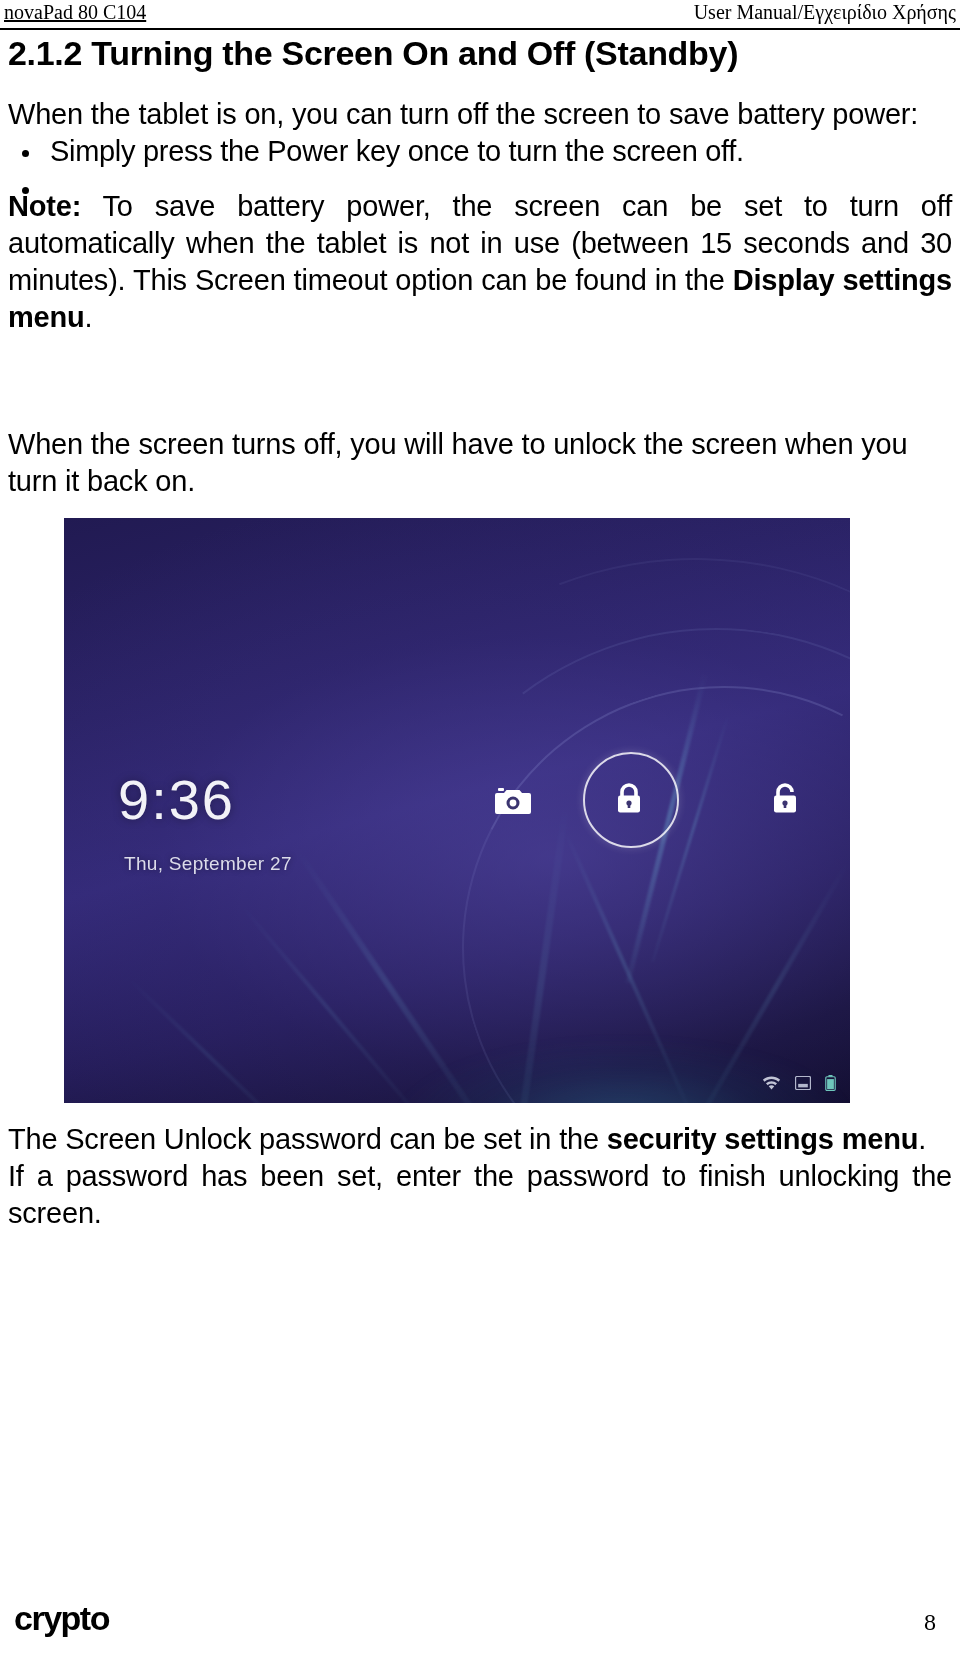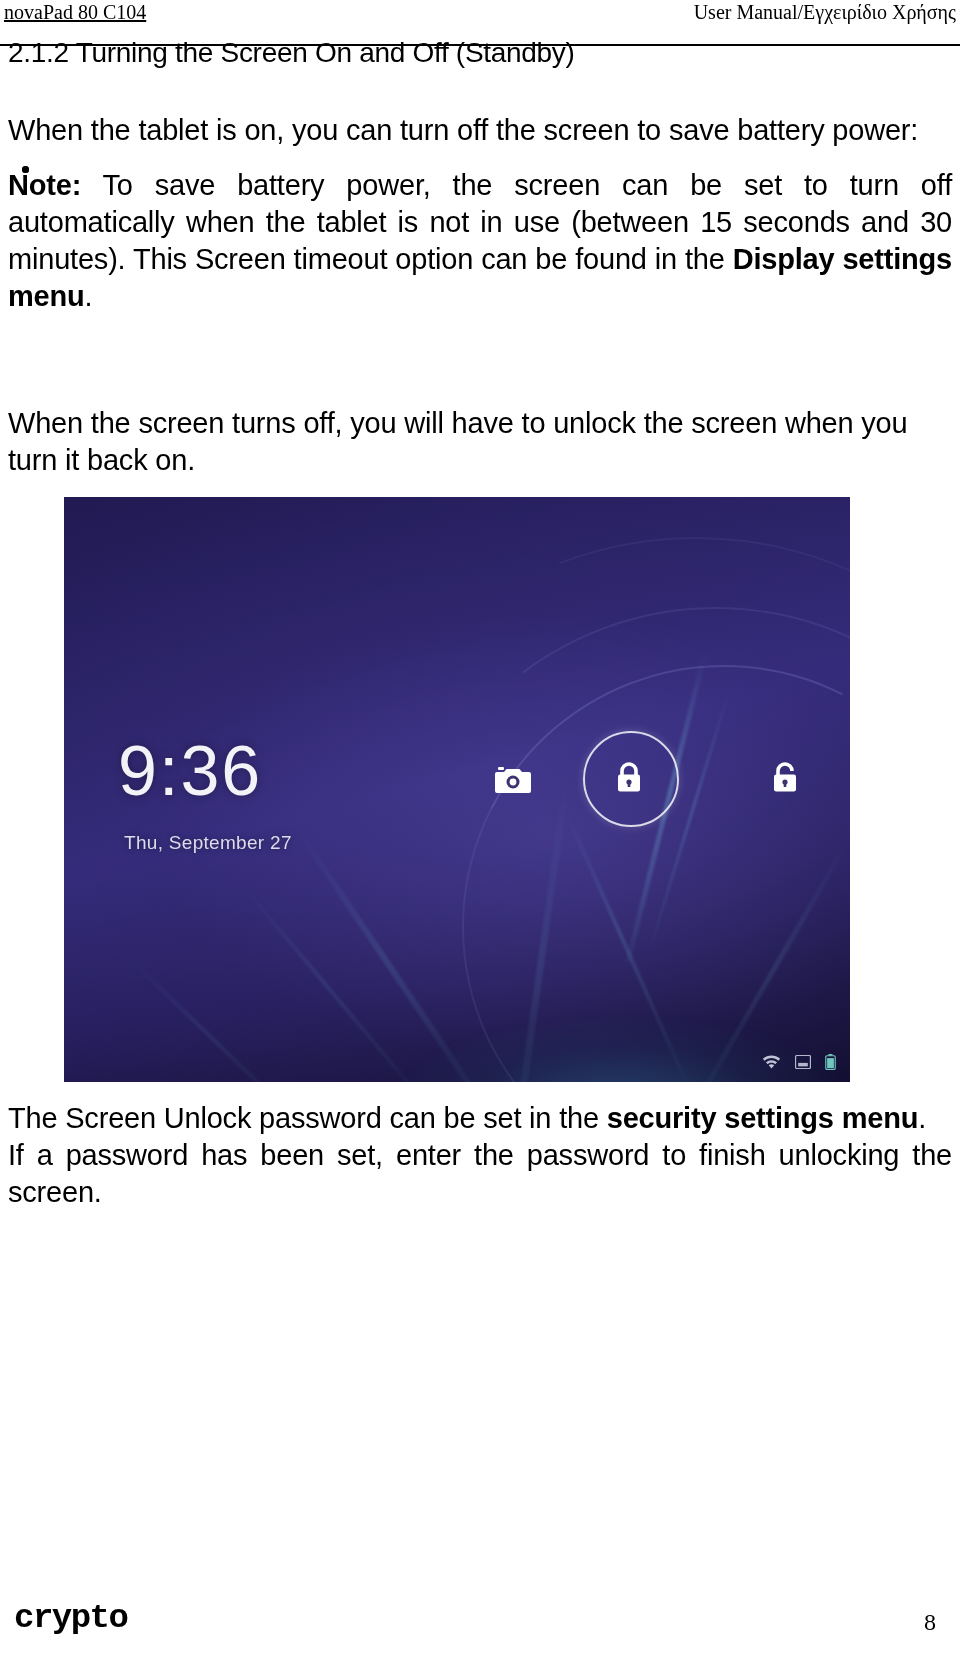--- a/index.html
+++ b/index.html
@@ -22,21 +22,21 @@
     width: 960px;
     height: 1661px;
   }
 
   
   .doc-header {
     position: absolute;
     left: 0;
     top: 0;
     width: 960px;
-    height: 46px;
+    height: 30px;
     display: flex;
     align-items: flex-start;
     justify-content: space-between;
     border-bottom: 2px solid #000;
     box-sizing: border-box;
     padding: 0 4px 0 4px;
   }
   .doc-header-left {
     font-family: "Liberation Serif", serif;
     font-size: 20px;
@@ -55,24 +55,24 @@
   .content {
     position: absolute;
     left: 0;
     top: 30px;
     width: 960px;
     padding: 0 8px 0 8px;
     box-sizing: border-box;
   }
 
   h2.section-heading {
-    font-size: 28px;
+    font-size: 34px;
     line-height: 34px;
-    font-weight: normal;
-    margin: 6px 0 16px 0;
+    font-weight: bold;
+    margin: 6px 0 0 0;
     letter-spacing: -0.3px;
   }
 
   h2.section-heading-2 {
     font-size: 27px;
     line-height: 32px;
     font-weight: bold;
     margin: 0;
     letter-spacing: -0.2px;
   }
@@ -164,23 +164,23 @@
     left: 330px; top: 520px;
     width: 460px; height: 170px;
     background: radial-gradient(ellipse at center, rgba(60,170,200,0.30) 0%, rgba(40,120,160,0.10) 45%, rgba(0,0,0,0) 72%);
     pointer-events: none;
     filter: blur(4px);
   }
 
   .ls-clock {
     position: absolute;
     left: 54px;
-    top: 232px;
+    top: 240px;
     color: #f2f2f7;
-    font-size: 70px;
+    font-size: 56px;
     line-height: 84px;
     font-weight: 300;
     letter-spacing: 2px;
     text-shadow: 0 0 10px rgba(0,0,0,0.35);
   }
   .ls-date {
     position: absolute;
     left: 60px;
     top: 336px;
     color: #dcdcea;
@@ -239,21 +239,21 @@
     left: 0;
     bottom: 26px;
     width: 960px;
     padding: 0 14px;
     box-sizing: border-box;
     display: flex;
     align-items: flex-end;
     justify-content: space-between;
   }
   .brand {
-    font-family: Liberation Mono, monospace;
+    font-family: Liberation Sans, sans-serif;
     font-size: 34px;
     line-height: 34px;
     font-weight: bold;
     letter-spacing: -1.5px;
     color: #000;
   }
   .page-number {
     font-family: "Liberation Serif", serif;
     font-size: 24px;
     line-height: 26px;
@@ -275,20 +275,21 @@
 
     <h2 class="section-heading">2.1.2 Turning the Screen On and Off (Standby)</h2>
 
     <div class="spacer-26"></div>
 
     <p class="body-text">When the tablet is on, you can turn off the screen to save battery power:</p>
 
     <ul class="bullets">
       <li>
         <span class="bullet-dot"></span>
+        <span>Simply press the Power key once to turn the screen off.</span>
       </li>
       <li>
         <span class="bullet-dot"></span>
       </li>
     </ul>
 
     <div class="spacer-18"></div>
 
     <p class="body-text"><b>Note:</b><span> To save battery power, the screen can be set to turn off automatically when the tablet is not in use (between 15 seconds and 30 minutes). This Screen timeout option can be found in the </span><b>Display settings menu</b><span>.</span></p>
 

